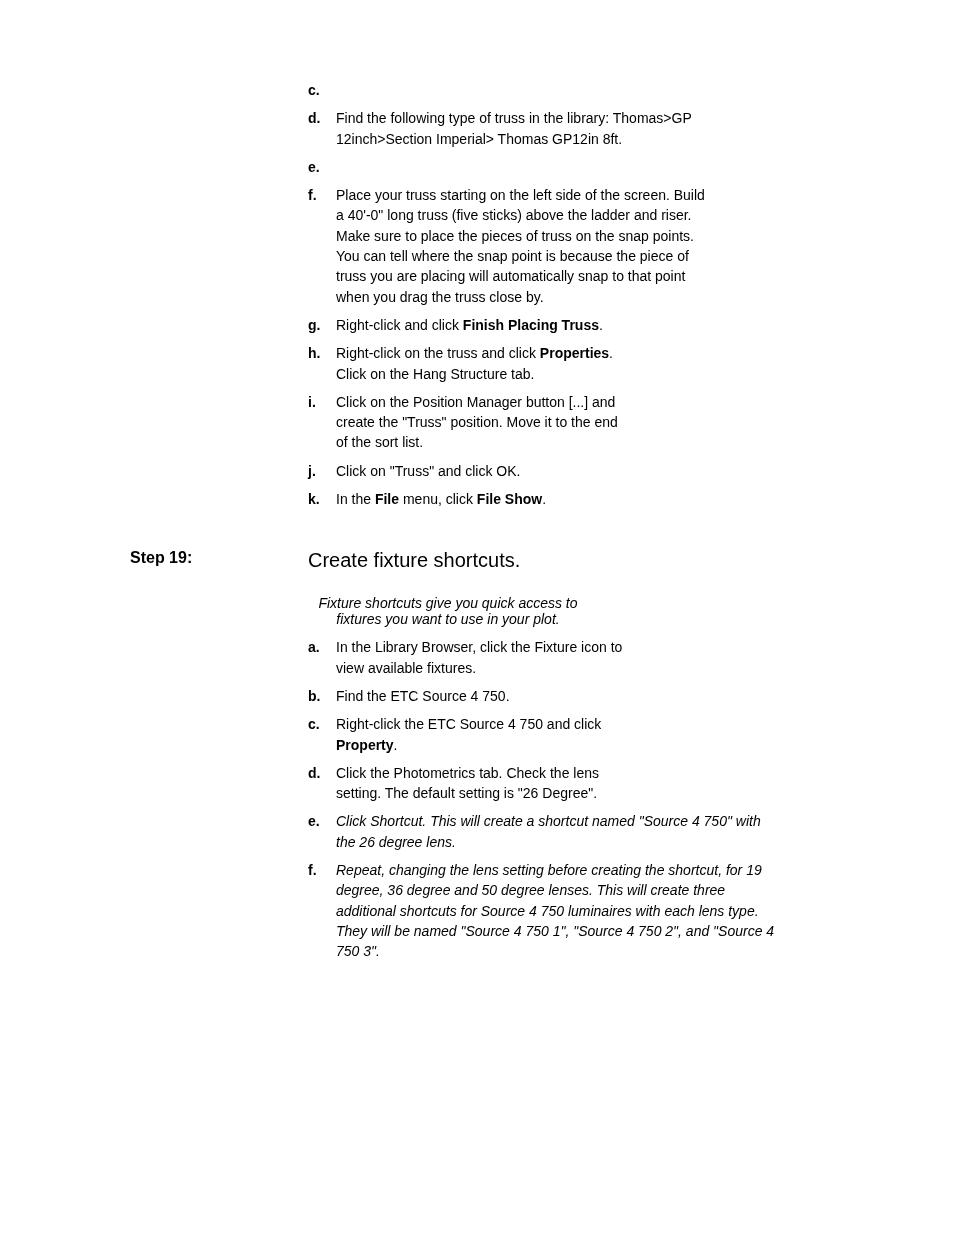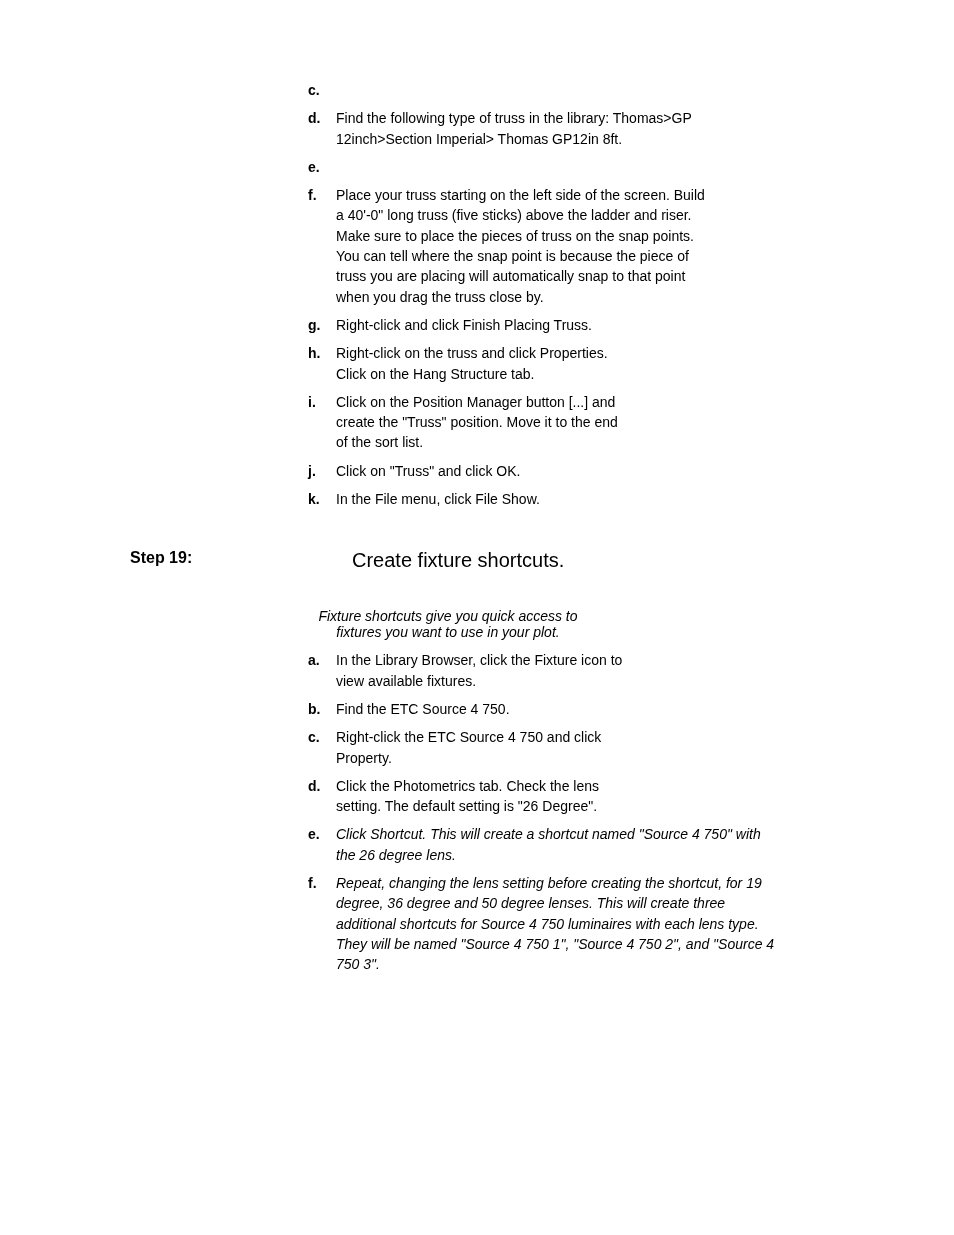--- a/index.html
+++ b/index.html
@@ -12,22 +12,21 @@
       box-sizing: border-box;
       background: #fff;
     }
     .main-content {
       width: 475px;
       margin-left: 178px;
     }
     .step-row {
       display: flex;
       margin-top: 40px;
-      margin-bottom: 36px;
-      gap: 44px;
+      margin-bottom: 23px;
     }
     .step-label {
       width: 178px;
       font-weight: bold;
       font-size: 16px;
     }
     .step-text {
       font-size: 20px;
     }
     .italic-intro {
@@ -57,21 +56,21 @@
     .narrow .item-text {
       max-width: 370px;
     }
     .mid .item-text {
       max-width: 290px;
     }
     .wide .item-text {
       max-width: 440px;
       font-style: italic;
     }
-    b { font-weight: normal; }
+    b { font-weight: bold; }
   </style>
 </head>
 <body>
 
 <div class="main-content">
   <ol class="letter-list" id="list18">
       <li class="narrow">
         <span class="letter">c.</span>
       </li>
       <li class="narrow">

